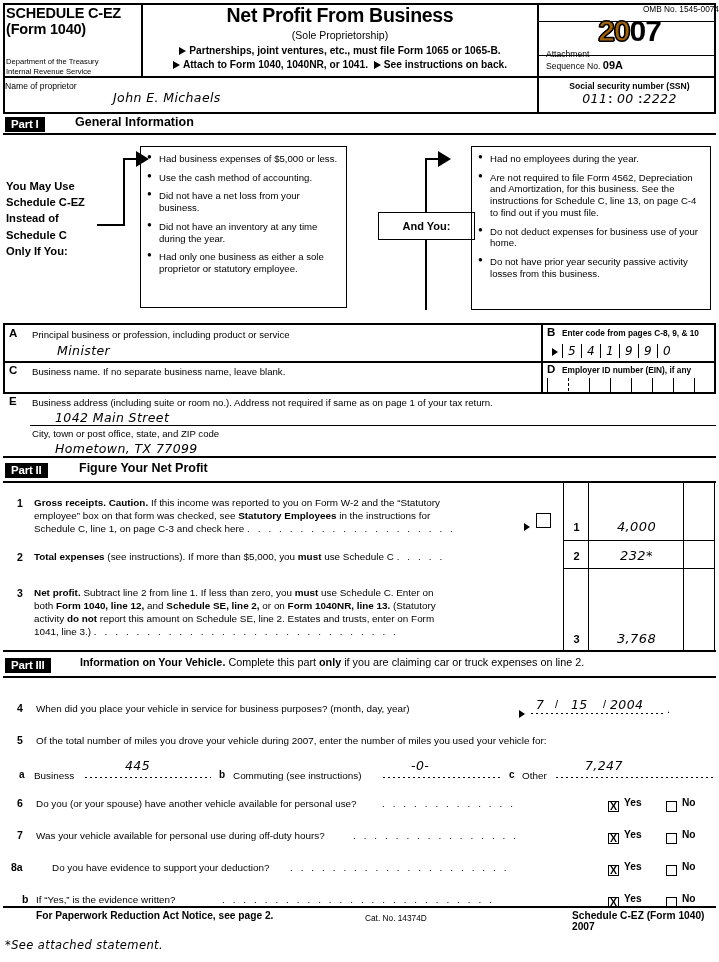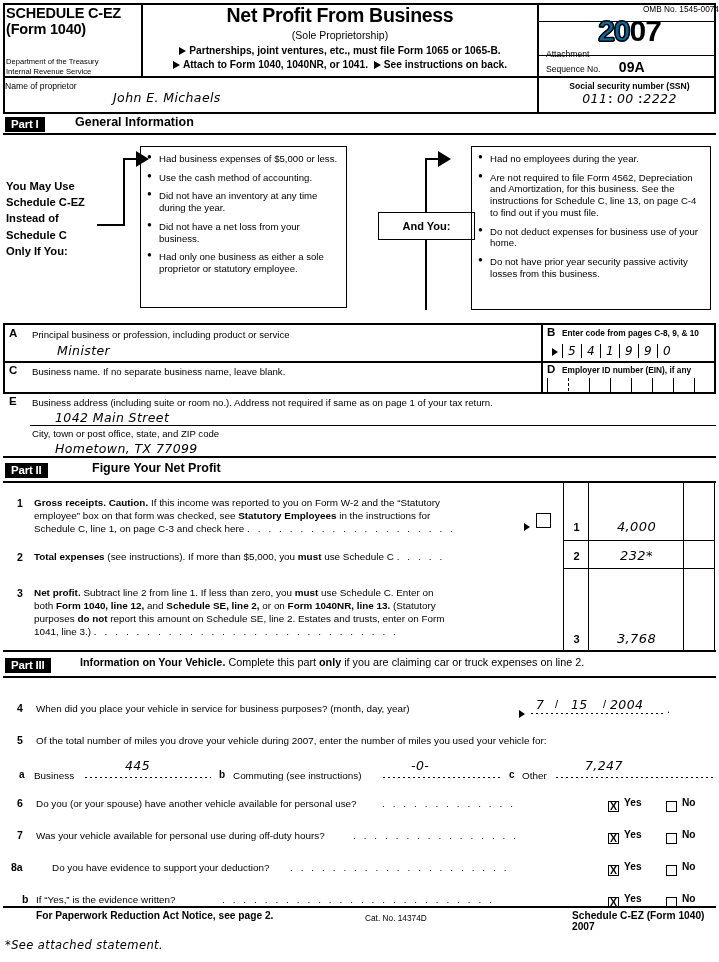--- a/index.html
+++ b/index.html
@@ -67,27 +67,27 @@
     vertical-align: -1px;
   }
   .hdr-right { left: 540px; top: 0px; width: 179px; }
   .omb { font-size: 8.3px; text-align:right; padding-top: 4px; }
   .year-wrap { text-align:center; height: 35px; position: relative; }
   .year {
     font-size: 30px; font-weight: bold; letter-spacing: -1px;
     line-height: 34px;
   }
   .year .ghost {
-    color: #0369a1;
+    color: #a16207;
     -webkit-text-stroke: 1.2px #000;
     text-shadow:
       -1px 0 #000, 1px 0 #000, 0 -1px #000, 0 1px #000;
   }
   .attach { font-size: 8.6px; padding-left: 6px; line-height: 1.22; }
-  .attach .seq { font-size: 14px; font-weight: bold; margin-left: 16px; }
+  .attach .seq { font-size: 11px; font-weight: bold; }
 
   
   .name-label { font-size: 8.6px; left: 5px; top: 81px; }
   .name-val { left: 113px; top: 90px; font-size: 12.5px; }
   .ssn-label { left: 540px; top: 81px; width: 179px; text-align:center; font-size: 8.6px; font-weight: bold; }
   .ssn-val { left: 540px; top: 91px; width: 179px; text-align:center; font-size: 12.5px; }
   .ssn-val span.sep { font-weight: bold; padding: 0 1px; }
 
   
   .partbar {
@@ -240,22 +240,22 @@
   <div class="rule" style="left:123px;top:158px; width:1.6px; height:67px;"></div>
   <div class="rule" style="left:123px;top:158px; width:17px; height:1.6px;"></div>
   <div class="abs" style="left:136px; top:151px; width:0; height:0;
       border-top:8px solid transparent; border-bottom:8px solid transparent;
       border-left:13px solid #000;"></div>
 
   <div class="abs cond-box" style="left:140px; top:146px; width:207px; height:162px;">
     <ul>
       <li>Had business expenses of $5,000 or less.</li>
       <li>Use the cash method of accounting.</li>
+      <li>Did not have a net loss from your business.</li>
       <li>Did not have an inventory at any time during the year.</li>
-      <li>Did not have a net loss from your business.</li>
       <li>Had only one business as either a sole proprietor or statutory employee.</li>
     </ul>
   </div>
 
   <div class="rule" style="left:425px; top:158px; width:1.6px; height:152px;"></div>
   <div class="rule" style="left:425px; top:158px; width:17px; height:1.6px;"></div>
   <div class="abs" style="left:438px; top:151px; width:0; height:0;
       border-top:8px solid transparent; border-bottom:8px solid transparent;
       border-left:13px solid #000;"></div>
   <div class="abs andyou-box" style="left:378px; top:212px; width:95px;">And You:</div>
@@ -311,21 +311,21 @@
   <div class="abs txt" style="left:32px; top:397px;">Business address (including suite or room no.). Address not required if same as on page 1 of your tax return.</div>
   <div class="abs hand" style="left:55px; top:410px; font-size:12.5px;">1042 Main Street</div>
   <div class="rule" style="left:30px; top:425px; width:686px; height:1.2px;"></div>
   <div class="abs txt" style="left:32px; top:428px;">City, town or post office, state, and ZIP code</div>
   <div class="abs hand" style="left:55px; top:441px; font-size:12.5px;">Hometown, TX 77099</div>
   <div class="rule" style="left:3px; top:456px; width:713px; height:1.6px;"></div>
 
   <div class="abs" style="left:5px; top:460px;">
     <span class="partbar">Part II</span>
   </div>
-  <div class="abs partlabel" style="left:92px; top:461px;">Figure Your Net Profit</div>
+  <div class="abs partlabel" style="left:79px; top:461px;">Figure Your Net Profit</div>
   <div class="rule" style="left:3px; top:481px; width:713px; height:1.6px;"></div>
 
   <div class="rule" style="left:563px; top:481px; width:1.4px; height:170px;"></div>
   <div class="rule" style="left:588px; top:481px; width:1.4px; height:170px;"></div>
   <div class="rule" style="left:683px; top:481px; width:1.4px; height:170px;"></div>
   <div class="rule" style="left:714px; top:481px; width:1.4px; height:170px;"></div>
   <div class="rule" style="left:563px; top:540px; width:152px; height:1.4px;"></div>
   <div class="rule" style="left:563px; top:568px; width:152px; height:1.4px;"></div>
   <div class="rule" style="left:3px;   top:650px; width:713px; height:1.6px;"></div>
 
@@ -346,21 +346,21 @@
     <span class="b">Total expenses</span><span> (see instructions). If more than $5,000, you </span><span class="b">must</span><span> use Schedule C</span>
     <span class="dots">. . . . .</span>
   </div>
   <div class="abs numcell" style="left:565px; top:550px; width:23px;">2</div>
   <div class="abs amt hand" style="left:590px; top:548px; width:93px;">232*</div>
 
   <div class="abs lbl" style="left:17px; top:587px; font-size:10.5px;">3</div>
   <div class="abs p2line" style="left:34px; top:587px; width:528px;">
     <span class="b">Net profit.</span><span> Subtract line 2 from line 1. If less than zero, you </span><span class="b">must</span><span> use Schedule C. Enter on</span><br>
     <span>both </span><span class="b">Form 1040, line 12,</span><span> and </span><span class="b">Schedule SE, line 2,</span><span> or on </span><span class="b">Form 1040NR, line 13.</span><span> (Statutory</span><br>
-    <span>purposes </span><span class="b">do not</span><span> report this amount on Schedule SE, line 2. Estates and trusts, enter on Form</span><br>
+    <span>activity </span><span class="b">do not</span><span> report this amount on Schedule SE, line 2. Estates and trusts, enter on Form</span><br>
     <span>1041, line 3.)</span>
     <span class="dots">. . . . . . . . . . . . . . . . . . . . . . . . . . . . .</span>
   </div>
   <div class="abs numcell" style="left:565px; top:633px; width:23px;">3</div>
   <div class="abs amt hand" style="left:590px; top:631px; width:93px;">3,768</div>
 
   <div class="abs" style="left:5px; top:655px;">
     <span class="partbar">Part III</span>
   </div>
   <div class="abs" style="left:80px; top:656px; font-size:10.8px;">

